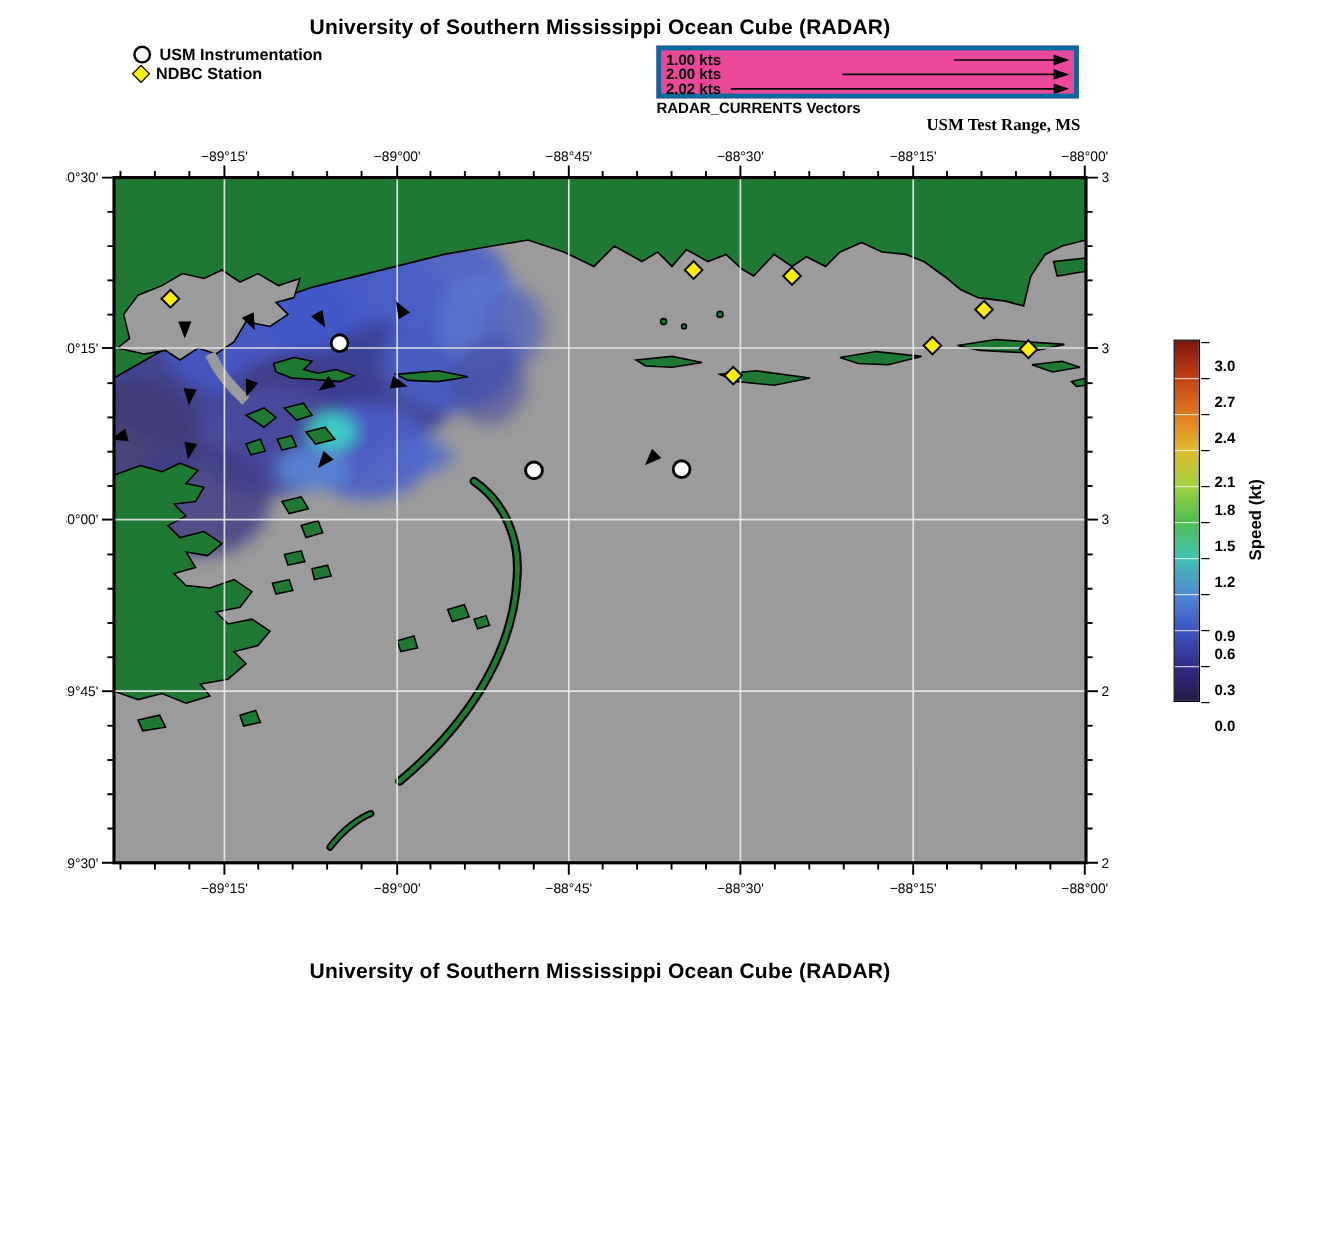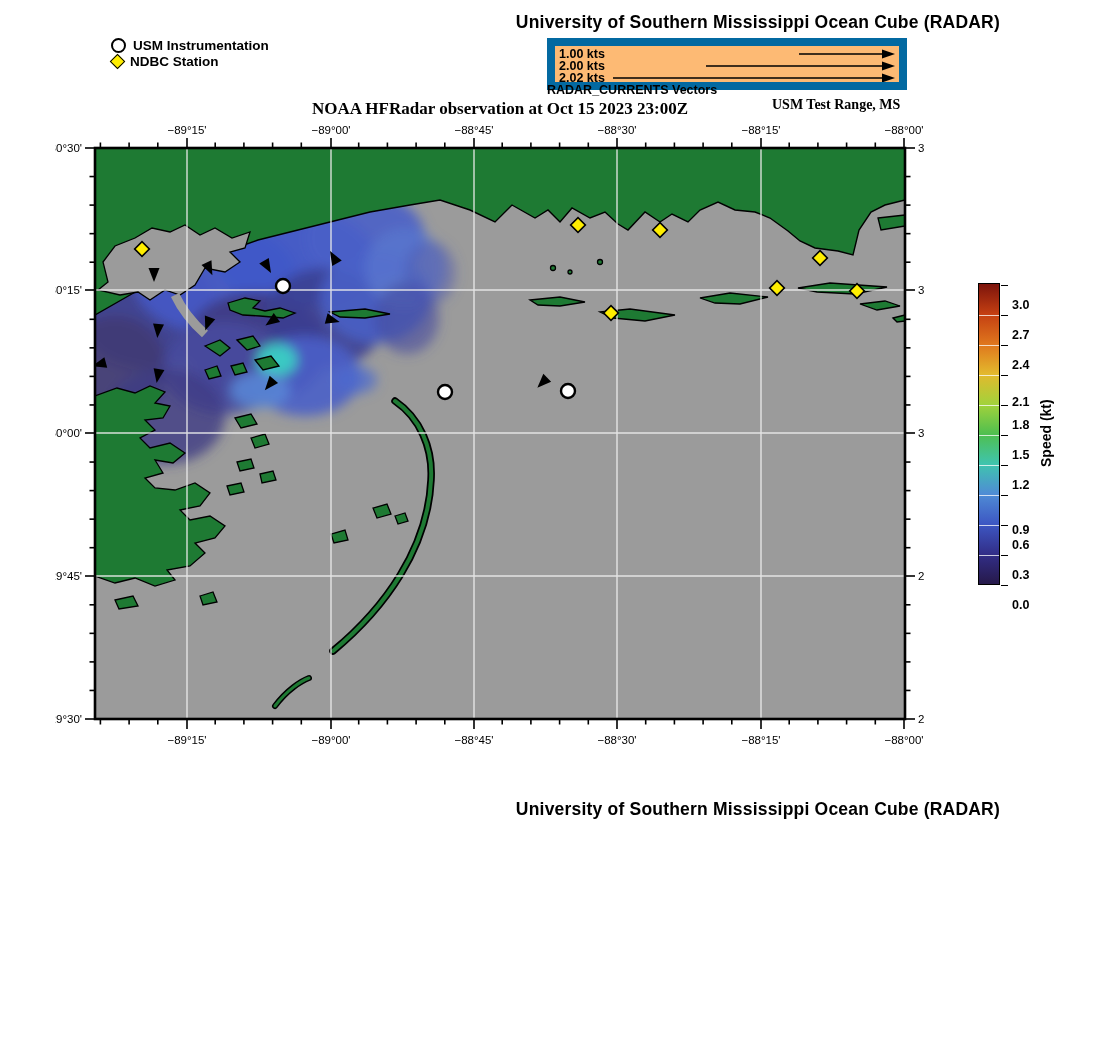--- a/index.html
+++ b/index.html
@@ -1,25 +1,25 @@
 <!DOCTYPE html>
 <html><head>
 <meta charset="utf-8">
 <style>
   html,body{margin:0;padding:0;background:#ffffff;}
   #page{position:relative;width:1100px;height:1050px;background:#ffffff;overflow:hidden;
         font-family:"Liberation Sans",sans-serif;color:#000;}
   .abs{position:absolute;}
-  .title-main{width:1000px;text-align:right;font-size:17.5px;font-weight:bold;letter-spacing:.2px;}
+  .title-main{width:1000px;text-align:center;font-size:17.5px;font-weight:bold;letter-spacing:.2px;}
   .subtitle{width:1000px;text-align:center;font-family:"Liberation Serif",serif;font-size:17px;font-weight:bold;}
   .region-label{font-family:"Liberation Serif",serif;font-size:14px;font-weight:bold;}
   .legend-row{display:flex;align-items:center;gap:7px;font-size:13.5px;font-weight:bold;}
   .sym-circle{width:11px;height:11px;border:2px solid #000;border-radius:50%;background:#fff;}
   .sym-diamond{width:9px;height:9px;border:1.5px solid #000;background:#ffee00;transform:rotate(45deg);}
-  #vecbox{width:344px;height:36px;border:8px solid #0369a1;background:#fdba74;}
+  #vecbox{width:344px;height:36px;border:4px solid #0369a1;background:#ec4899;}
   .vec-label{position:absolute;left:4px;font-size:12.5px;font-weight:bold;line-height:12px;}
   #vec-caption{font-size:12.5px;font-weight:bold;}
   #cbar{width:20px;height:300px;border:1.5px solid #000;}
   .cb-line{position:absolute;left:0;width:20px;height:1.6px;background:rgba(255,255,255,.75);}
   .cb-tick{position:absolute;width:7px;height:1.6px;background:#000;}
   .cb-label{position:absolute;font-size:12.5px;font-weight:bold;margin-top:20px;}
   #cb-title{height:304px;display:flex;align-items:center;justify-content:center;
             writing-mode:vertical-rl;transform:rotate(180deg);font-size:14px;font-weight:bold;}
   text{font-family:"Liberation Sans",sans-serif;}
 </style>
@@ -47,21 +47,20 @@
         <line x1="244" y1="8" x2="329" y2="8" stroke="#000" stroke-width="1.4"></line>
         <polygon points="340,8 327,3.5 327,12.5" fill="#000"></polygon>
         <line x1="151" y1="20" x2="329" y2="20" stroke="#000" stroke-width="1.4"></line>
         <polygon points="340,20 327,15.5 327,24.5" fill="#000"></polygon>
         <line x1="58" y1="32" x2="329" y2="32" stroke="#000" stroke-width="1.4"></line>
         <polygon points="340,32 327,27.5 327,36.5" fill="#000"></polygon>
       </svg>
   </div>
   <div id="vec-caption" class="abs" style="left:547px;top:83px;">RADAR_CURRENTS Vectors</div>
 
-  <div class="abs subtitle" style="left:0;top:99px;">NOAA HFRadar observation at Oct 15 2023 23:00Z</div>
   <div class="abs region-label" style="left:772px;top:97px;">USM Test Range, MS</div>
 
   <svg id="figsvg" class="abs" style="left:55px;top:118px;" width="870" height="650" viewBox="0 0 870 650">
     <defs>
       <clipPath id="mapclip">
           <rect x="40" y="30" width="810" height="571"></rect>
         </clipPath>
       <filter id="blobblur" x="-20%" y="-20%" width="140%" height="140%">
           <feGaussianBlur stdDeviation="6"></feGaussianBlur>
         </filter>

